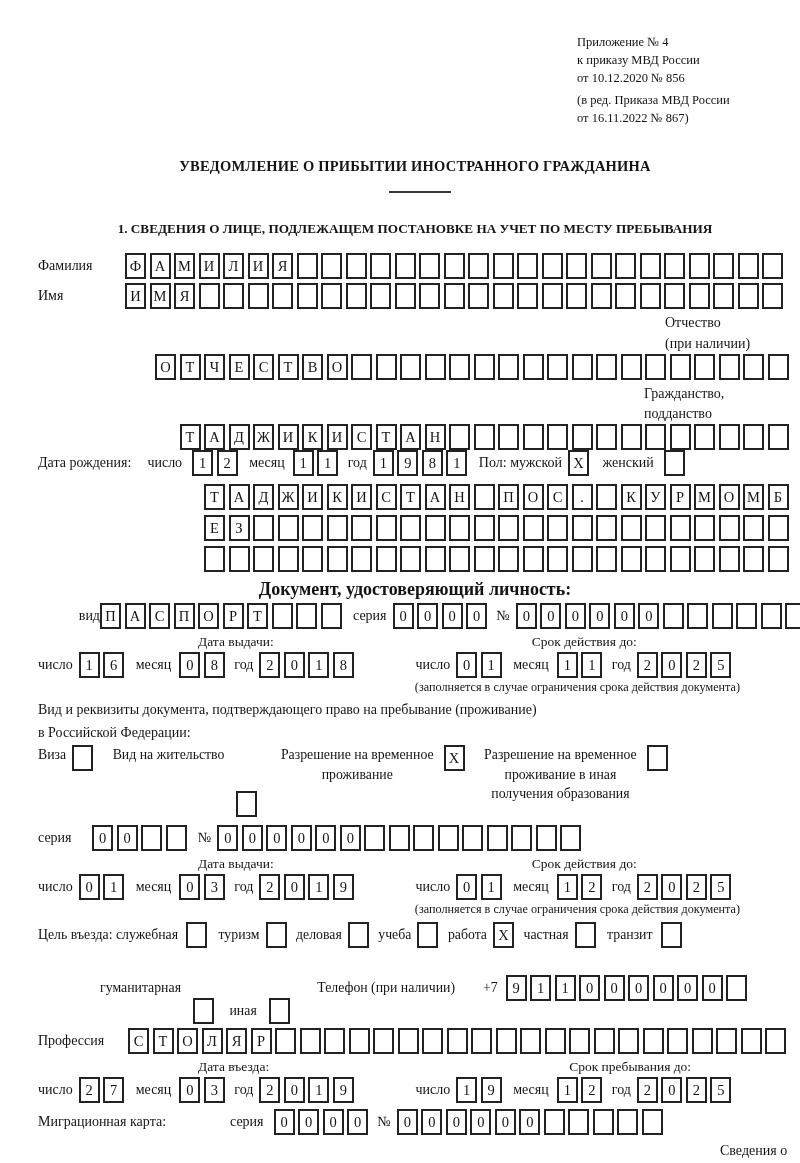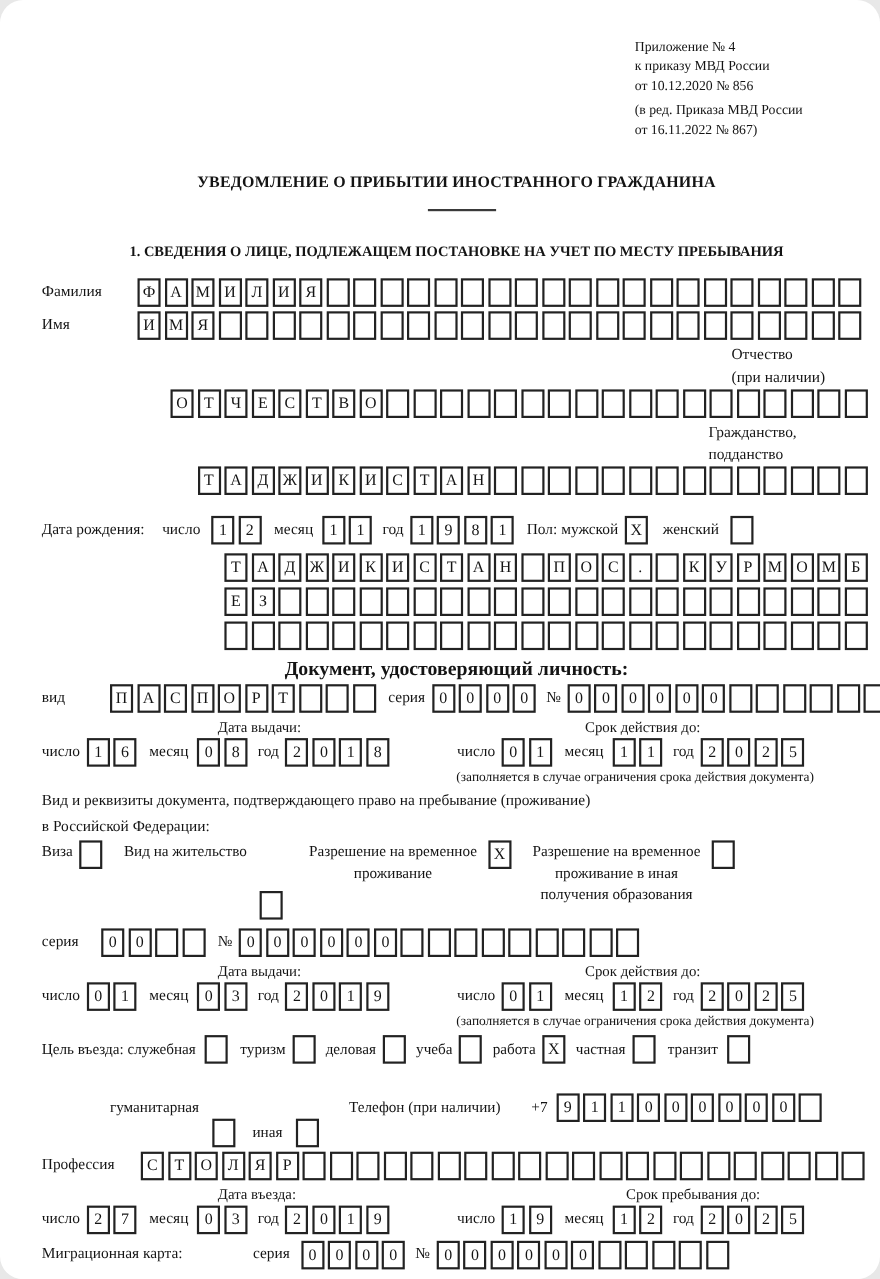--- a/index.html
+++ b/index.html
@@ -1,21 +1,20 @@
 <!DOCTYPE html>
 <html><head>
 <meta charset="utf-8">
 <style>
   html,body { margin:0; padding:0; background:#e8e8e8; }
   .page {
     width:800px; height:1163px; margin:0 auto; background:#ffffff;
     font-family:"Liberation Serif","DejaVu Serif",serif; color:#141414;
     position:relative; overflow:hidden; box-sizing:border-box;
     padding:34px 8px 0 38px;
-    border-radius:21px;
   }
   .appendix { margin-left:539px; font-size:12.5px; line-height:1.42; }
   .appendix .gap { margin-top:5px; }
   .forma { text-align:right; padding-right:30px; font-weight:bold; font-size:13.5px; margin-top:13px; letter-spacing:0.4px; }
   .title { text-align:center; font-weight:bold; font-size:14.5px; line-height:1.5; margin-top:28px; letter-spacing:0.2px; }
   .blank-line { display:inline-block; width:62px; height:2px; background:#3a3a3a; margin-left:10px; vertical-align:baseline; }
   .sec-heading { text-align:center; font-weight:bold; font-size:13.2px; margin-top:22px; }
 
   .frow { display:flex; align-items:center; margin-top:4px; font-size:14px; }
   .frow.top { align-items:flex-end;flex-direction:column; }
@@ -199,21 +198,21 @@
         <span class="cell"></span>
         <span class="cell"></span>
         <span class="cell"></span>
         <span class="cell"></span>
         <span class="cell"></span>
         <span class="cell"></span>
         <span class="cell"></span>
       </span>
   </div>
 
-  <div class="frow" style="margin-top:19px;">
+  <div class="frow" style="margin-top:0;">
     <span class="lbl">Дата рождения:</span>
     <span class="t ml16">число</span>
     <span class="cells ml10">
         <span class="cell">1</span>
         <span class="cell">2</span>
       </span>
     <span class="t ml8">месяц</span>
     <span class="cells ml8">
         <span class="cell">1</span>
         <span class="cell">1</span>
@@ -314,21 +313,21 @@
           <span class="cell"></span>
           <span class="cell"></span>
           <span class="cell"></span>
         </span>
     </span>
   </div>
 
   <div class="sec-heading" style="margin-top:2px; font-size:18px;">Документ, удостоверяющий личность:</div>
 
   <div class="frow" style="margin-top:3px;">
-    <span class="lbl" style="width:62px;">вид</span>
+    <span class="lbl" style="width:62px;text-align:right;">вид</span>
     <span class="cells">
         <span class="cell">П</span>
         <span class="cell">А</span>
         <span class="cell">С</span>
         <span class="cell">П</span>
         <span class="cell">О</span>
         <span class="cell">Р</span>
         <span class="cell">Т</span>
         <span class="cell"></span>
         <span class="cell"></span>

